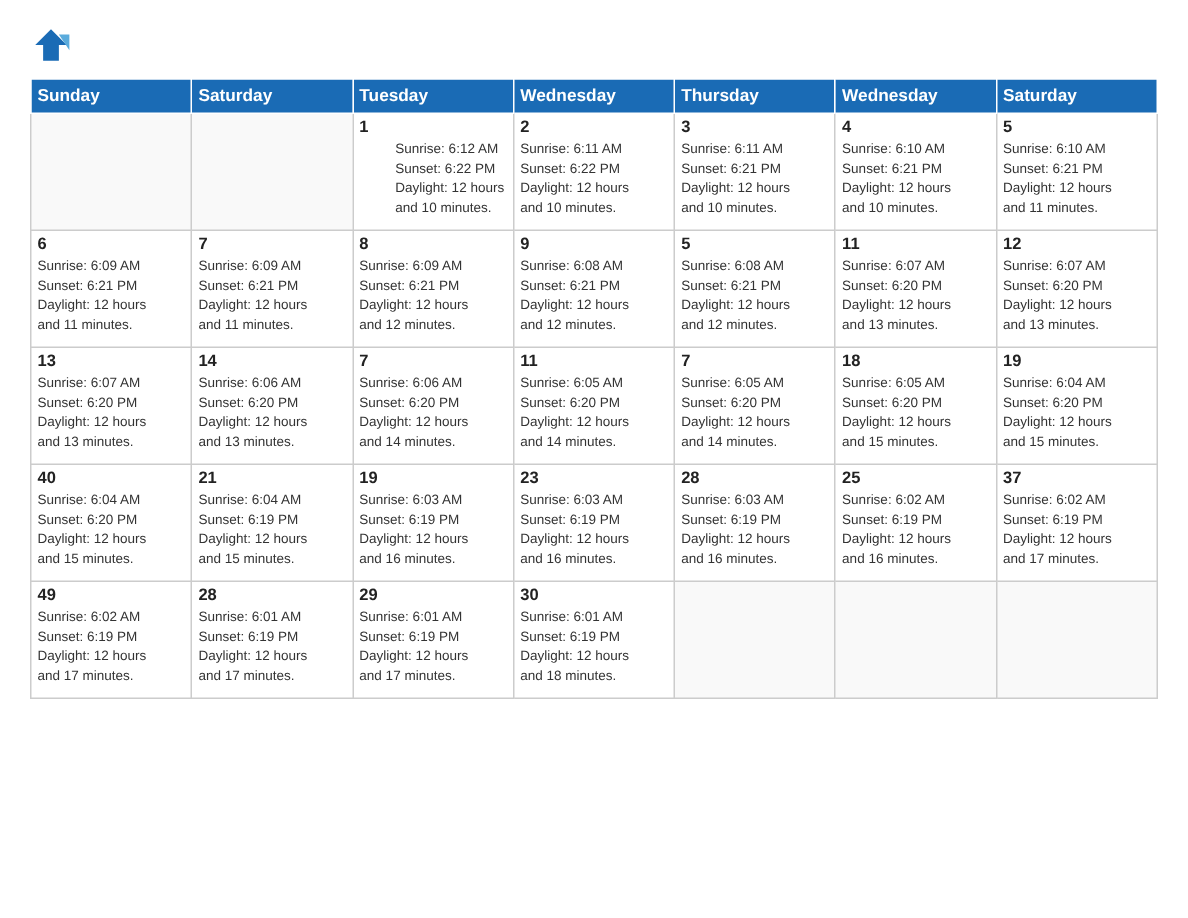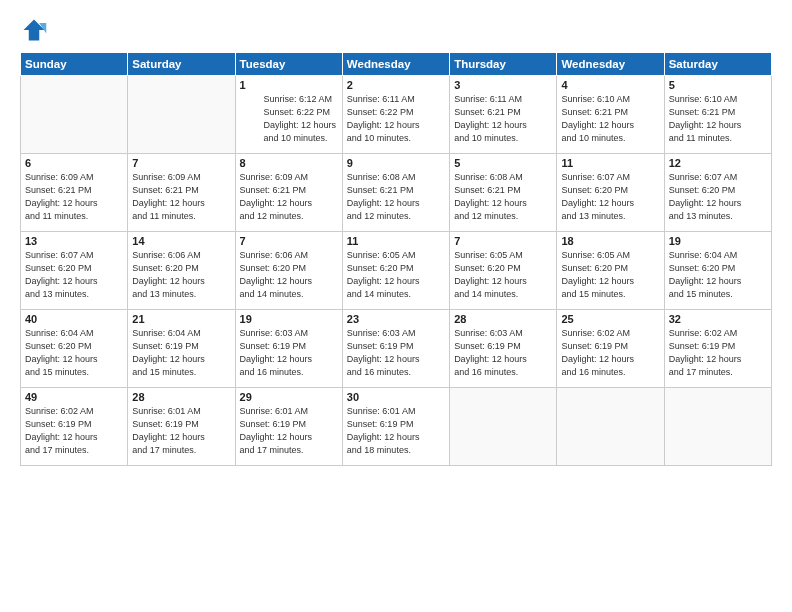--- a/index.html
+++ b/index.html
@@ -311,21 +311,21 @@
 and 16 minutes.</div>
           </td>
           <td>
             <span class="day-num">25</span>
             <div class="day-info" style="white-space: pre-line;">Sunrise: 6:02 AM
 Sunset: 6:19 PM
 Daylight: 12 hours
 and 16 minutes.</div>
           </td>
           <td>
-            <span class="day-num">32</span>
+            <span class="day-num">37</span>
             <div class="day-info" style="white-space: pre-line;">Sunrise: 6:02 AM
 Sunset: 6:19 PM
 Daylight: 12 hours
 and 17 minutes.</div>
           </td>
         </tr>
         <tr>
           <td>
             <span class="day-num">49</span>
             <div class="day-info" style="white-space: pre-line;">Sunrise: 6:02 AM

